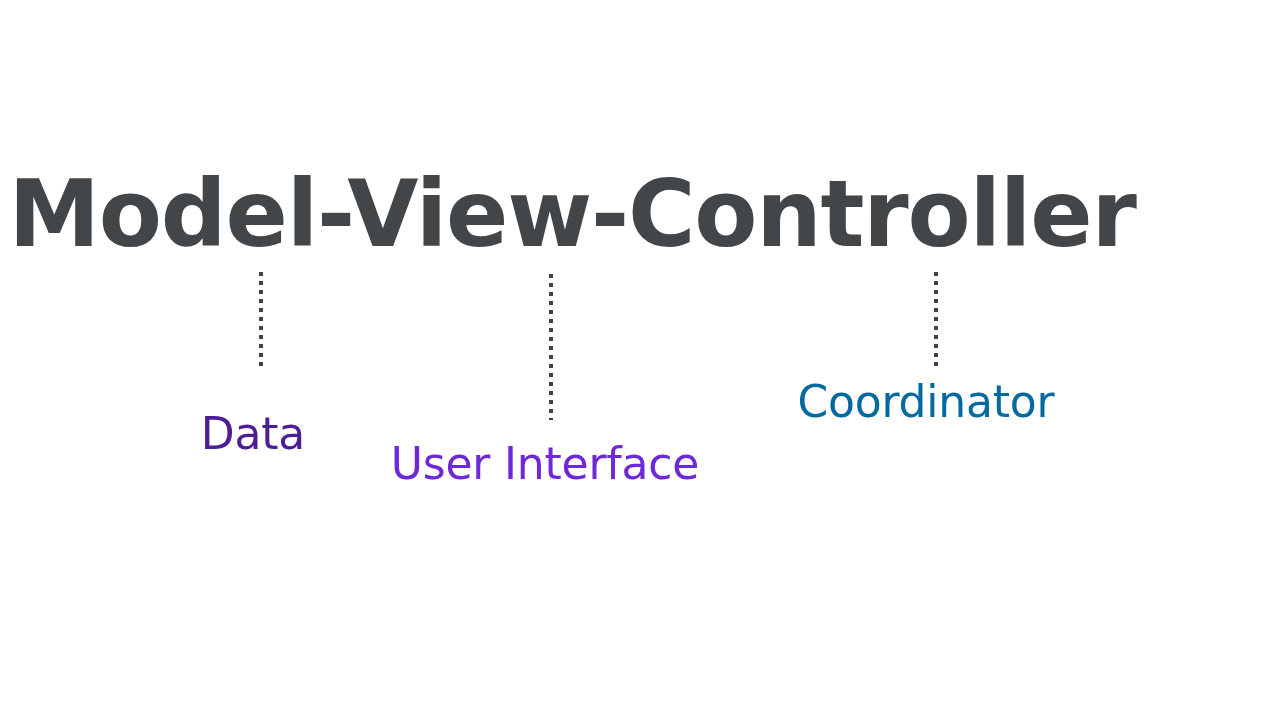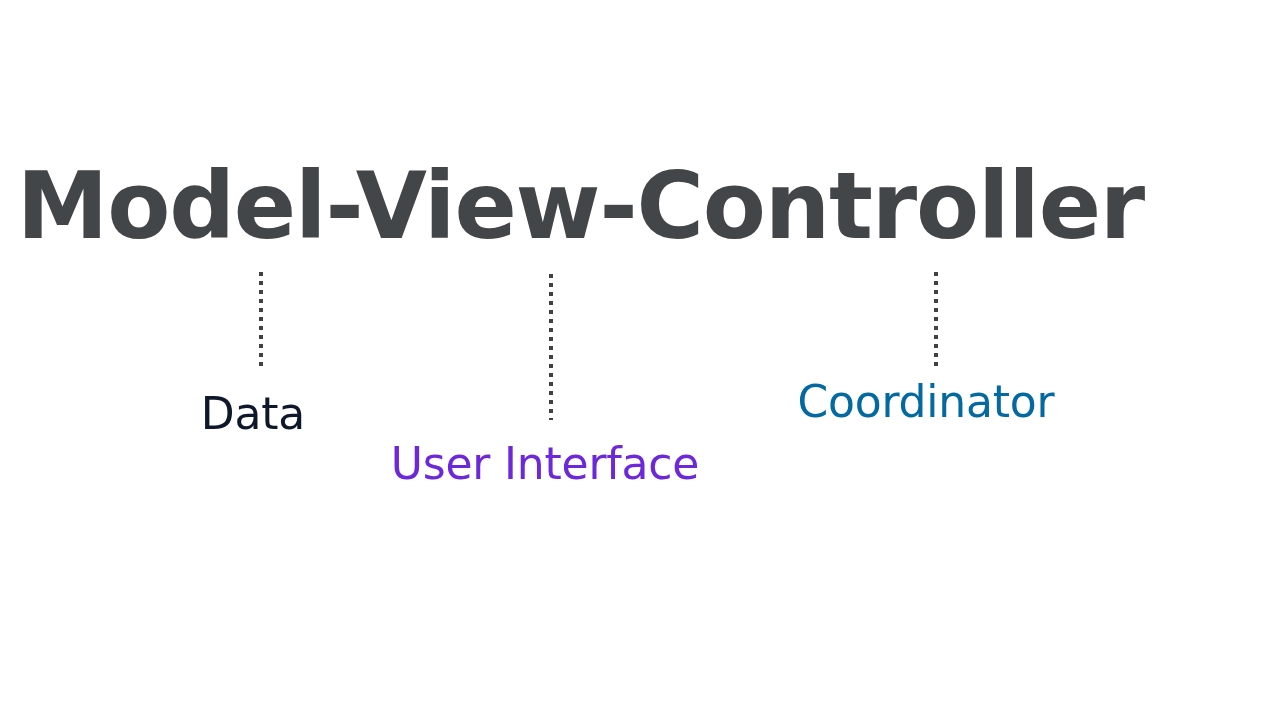--- a/index.html
+++ b/index.html
@@ -18,23 +18,23 @@
     position: relative;
     width: 1280px;
     height: 720px;
     background: #ffffff;
   }
 
   
   .title {
     position: absolute;
     left: 0;
-    top: 152px;
+    top: 160px;
     width: 1144px;
-    text-align: right;
+    text-align: center;
     font-family: "DejaVu Sans", sans-serif;
     font-weight: 700;
     font-size: 92px;
     line-height: 110px;
     letter-spacing: -1.2px;
     color: #434648;
     white-space: nowrap;
   }
 
   
@@ -72,19 +72,19 @@
 <div id="slide" style="background: rgb(255, 255, 255);">
 
   <div class="title" style="color: rgb(67, 70, 72);">Model-View-Controller</div>
 
   <div class="connector" id="connector-0" style="left: 259px; top: 272px; height: 96px;"></div>
 
   <div class="connector" id="connector-1" style="left: 549px; top: 274px; height: 146px;"></div>
 
   <div class="connector" id="connector-2" style="left: 934px; top: 272px; height: 96px;"></div>
 
-  <div class="leaf-label" id="label-0" style="left: 253px; top: 388px; color: #0f172a;">Data</div>
+  <div class="leaf-label" id="label-0" style="left: 253px; top: 408px; color: #4c1d95;">Data</div>
 
   <div class="leaf-label" id="label-1" style="left: 545px; top: 438px; color: #6d28d9;">User Interface</div>
 
   <div class="leaf-label" id="label-2" style="left: 926px; top: 376px; color: #0369a1;">Coordinator</div>
 
 </div>
 
 </body></html>

